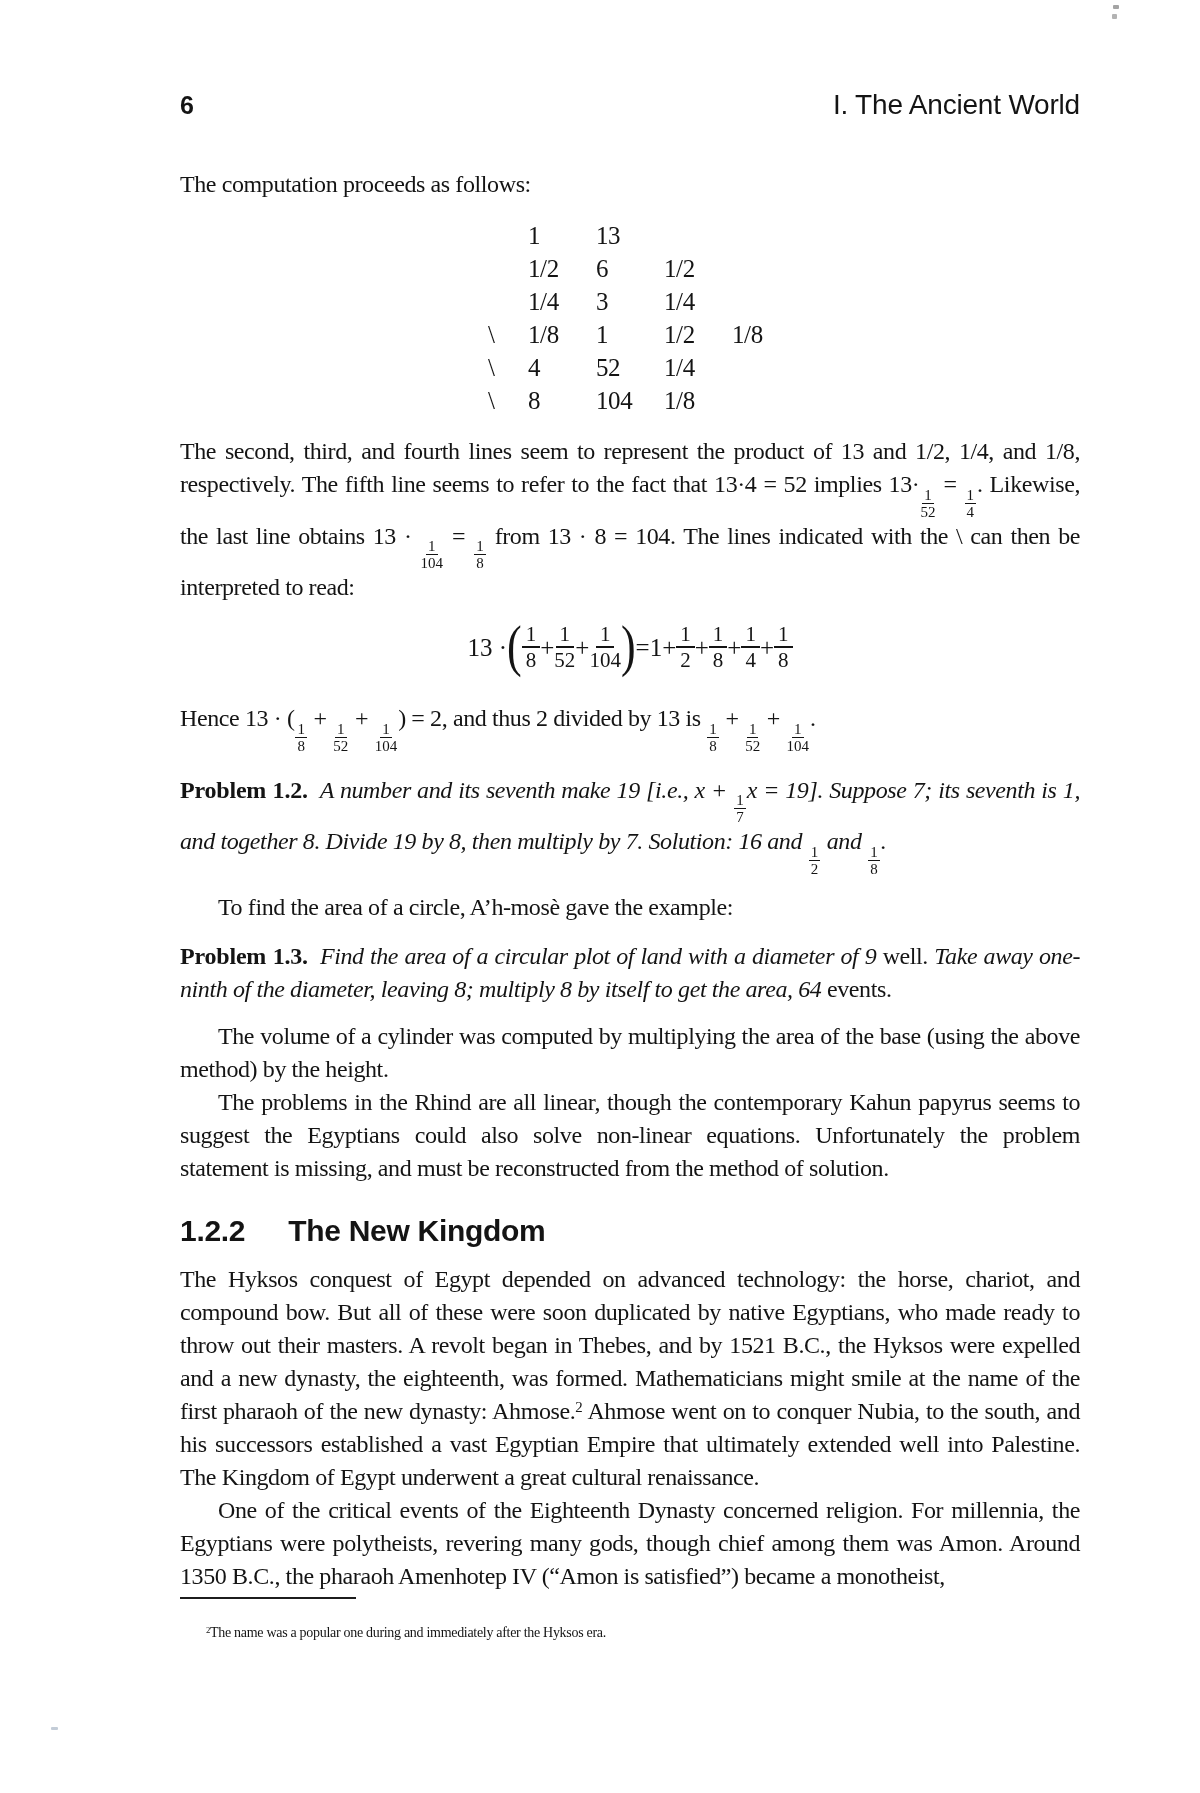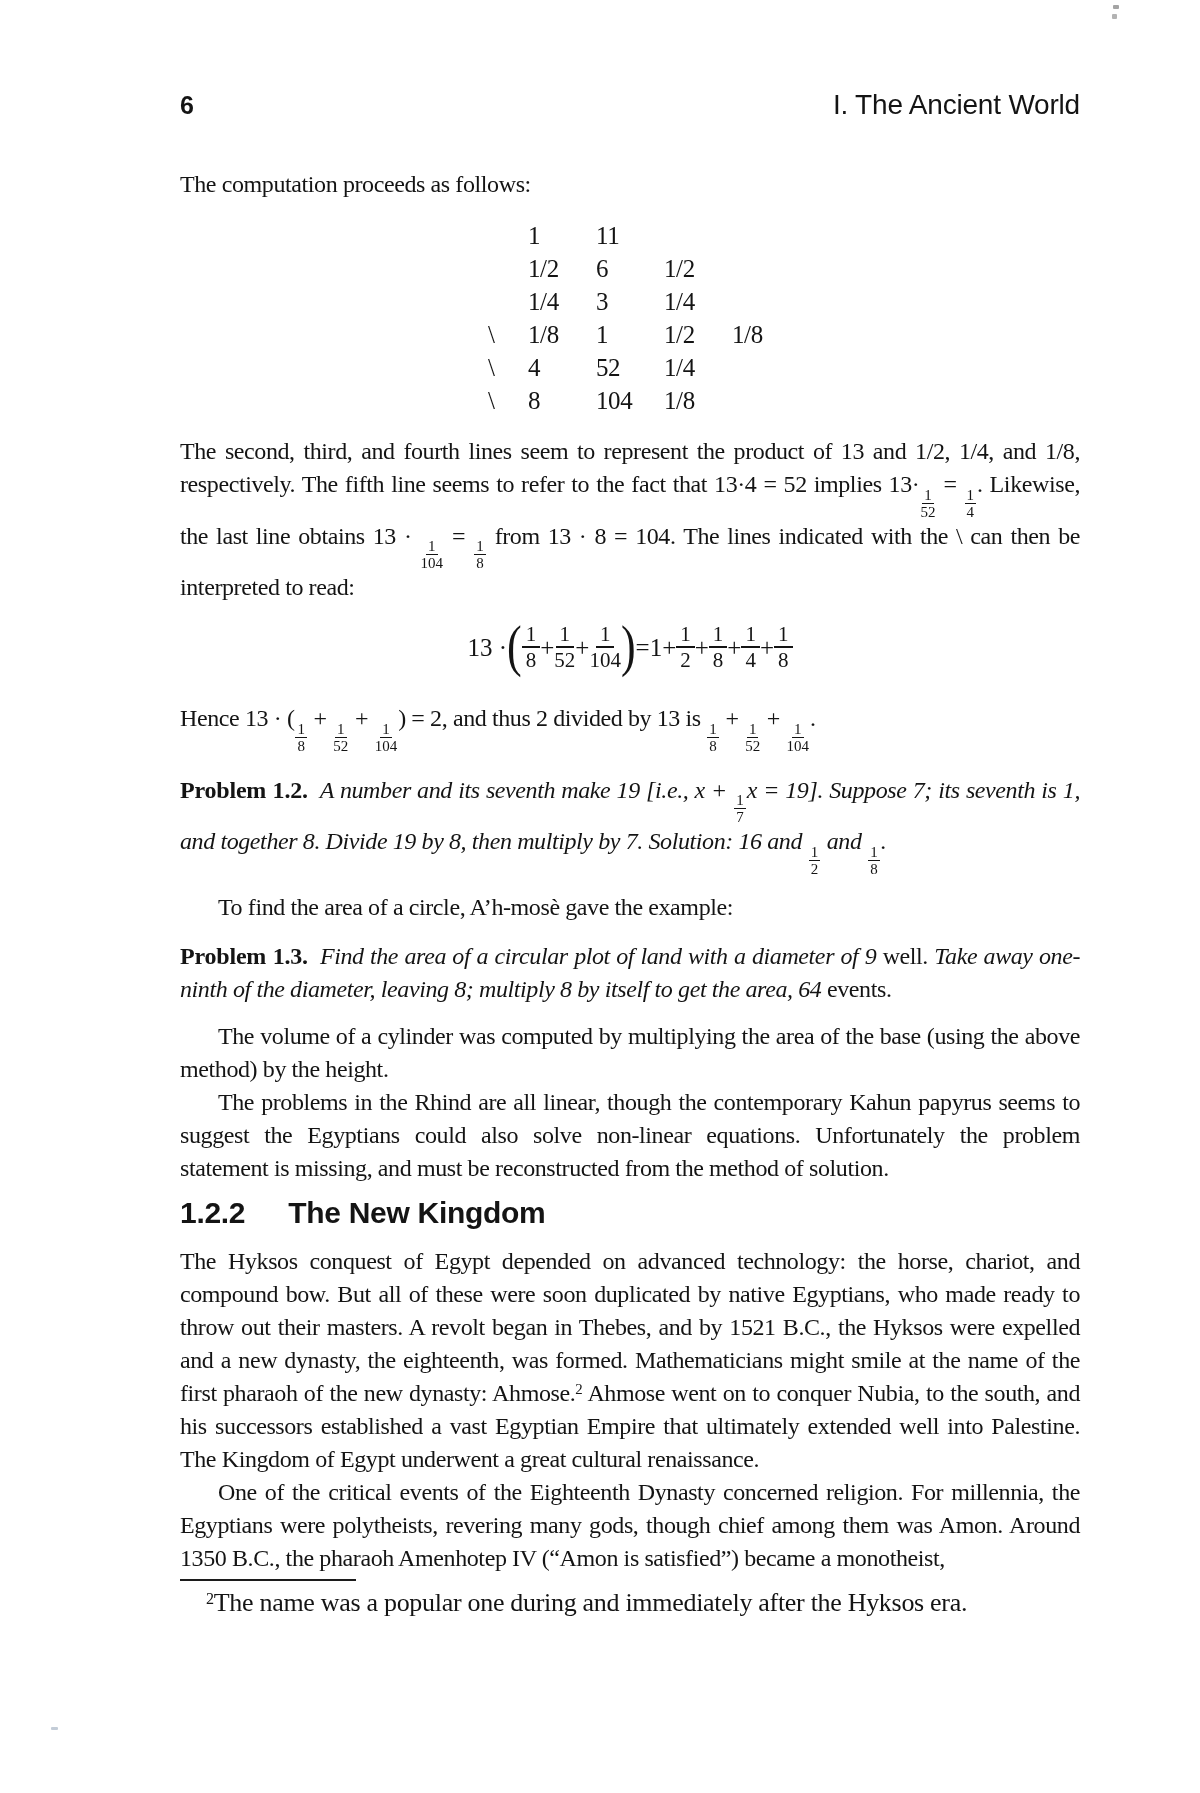--- a/index.html
+++ b/index.html
@@ -65,28 +65,28 @@
   .problem .plabel{font-style:normal;font-weight:bold;margin-right:12px;letter-spacing:-0.2px;}
   .problem .roman{font-style:normal;}
   .mt20{margin-top:20px;}
   .mt16{margin-top:16px;}
   .mt14{margin-top:14px;}
   
   .secheading{
     display:flex;align-items:baseline;
     font-family:"Liberation Sans","DejaVu Sans",sans-serif;
     font-size:30px;font-weight:600;letter-spacing:-0.3px;
-    margin-top:8px;line-height:40px;
+    margin-top:26px;line-height:40px;
   }
   .secheading .num{margin-right:43px;}
   
   .fnrule{width:176px;border:none;border-top:2px solid #1c1c1c;margin:4px 0 0 0;}
   .footnote{
-    margin-top:8px;
-    font-size:26px;line-height:28px;
+    margin-top:20px;
+    font-size:14px;line-height:28px;
     text-indent:26px;
     letter-spacing:-0.3px;
   }
   sup,.supref{font-size:0.62em;vertical-align:0.45em;line-height:0;}
   
   .speck{position:absolute;border-radius:1px;}
   .speck-a{left:1113px;top:5px;width:6px;height:4px;background:#8d8d8d;opacity:.8;}
   .speck-b{left:1112px;top:14px;width:5px;height:5px;background:#9a9a9a;opacity:.75;}
   .speck-c{left:51px;top:1727px;width:7px;height:3px;background:#aab6c6;opacity:.7;}
 </style>
@@ -99,21 +99,21 @@
     <span class="pagenum">6</span>
     <span class="headtitle">I. The Ancient World</span>
   </div>
 
   <p>The computation proceeds as follows:</p>
 
   <div class="comp-table">
     <div class="trow">
       <span class="tmark"></span>
       <span class="tc1">1</span>
-      <span class="tc2">11</span>
+      <span class="tc2">13</span>
       <span class="tc3"></span>
       <span class="tc4"></span>
     </div>
     <div class="trow">
       <span class="tmark"></span>
       <span class="tc1">1/2</span>
       <span class="tc2">6</span>
       <span class="tc3">1/2</span>
       <span class="tc4"></span>
     </div>

